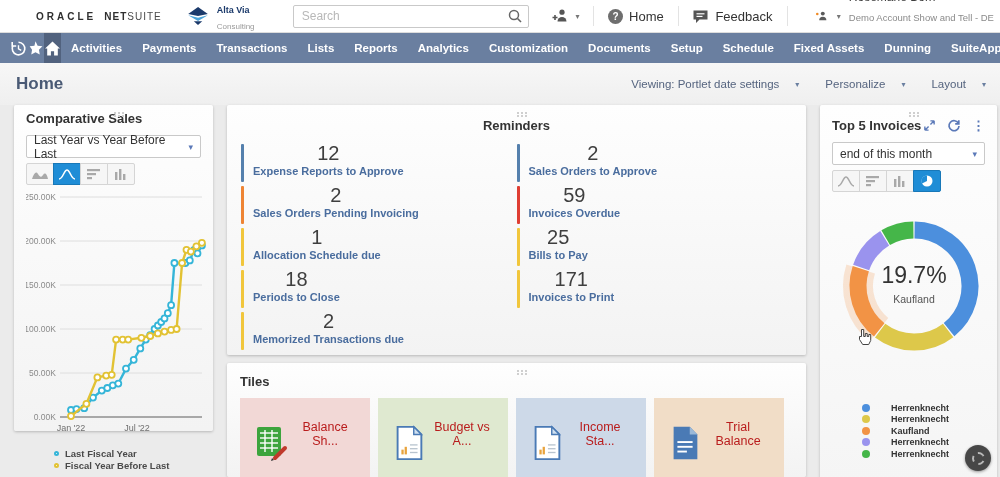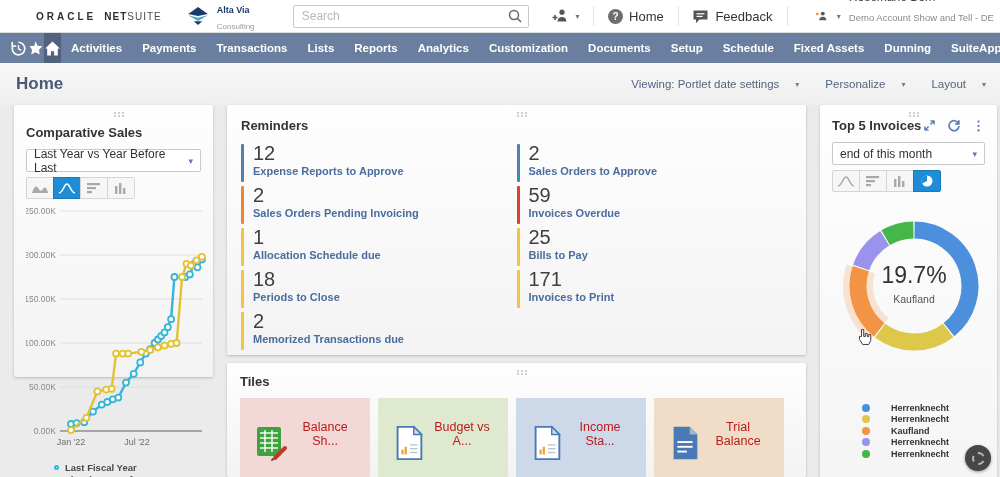--- a/index.html
+++ b/index.html
@@ -42,37 +42,37 @@
   .page-title { margin-left:16px; font-size:17px; font-weight:bold; color:#4a5a75; }
   .ph-right { margin-left:auto; margin-right:14px; display:flex; align-items:center; gap:26px; font-size:11.5px; color:#55647f; }
   .ph-link { display:flex; align-items:center; gap:16px; cursor:pointer; }
   .ph-caret { font-size:8px; color:#6a7fa0; }
 
   
   .card { position:absolute; background:linear-gradient(180deg,#fefefe,#f3f3f3); border-radius:2px; box-shadow:0 1px 3px rgba(0,0,0,.22); }
   .dots { position:absolute; top:7px; left:50%; width:2px; height:2px; background:#cfcfcf; box-shadow:4px 0 #cfcfcf,8px 0 #cfcfcf,0 3px #cfcfcf,4px 3px #cfcfcf,8px 3px #cfcfcf; }
   .card-title { font-size:13px; font-weight:bold; color:#333; }
 
-  .card-sales { left:14px; top:105px; width:199px; height:272px; padding:20px 12px; }
+  .card-sales { left:14px; top:105px; width:199px; height:326px; padding:6px 12px; }
   .select { margin-top:9px; height:23px; border:1px solid #c9c9c9; border-radius:2px; background:#fff; display:flex; align-items:center; font-size:12px; color:#333; padding:0 7px; cursor:pointer; }
   .select .sel-caret { margin-left:auto; font-size:9px; color:#5b79b8; }
   .btn-row { margin-top:5px; display:flex; }
   .cbtn { width:28px; height:22px; border:1px solid #d5d5d5; background:#f6f6f6; display:flex; align-items:center; justify-content:center; margin-left:-1px; cursor:pointer; }
   .cbtn:first-child { margin-left:0; border-radius:2px 0 0 2px; }
   .cbtn:last-child { border-radius:0 2px 2px 0; }
   .cbtn.active { background:#1f8dd6; border-color:#1878b8; }
   .sales-chart { margin-top:8px; }
   .ytick { font-size:8.5px; fill:#8a8a8a; text-anchor:end; font-family:"Liberation Sans",sans-serif; }
   .xtick { font-size:9px; fill:#6f6f6f; text-anchor:middle; font-family:"Liberation Sans",sans-serif; }
   .sales-legend { margin:2px 0 0 28px; }
   .leg-row { display:flex; align-items:center; gap:6px; height:12px; }
   .leg-ring { width:5px; height:5px; border-radius:50%; background:#fff; border:2.5px solid #999; }
   .leg-label { font-size:9.5px; font-weight:bold; color:#4a4a4a; }
 
-  .card-reminders { left:227px; top:105px; width:579px; height:250px; padding:13px 14px; }
+  .card-reminders { left:227px; top:105px; width:579px; height:250px; padding:13px 14px;text-align:center; }
   .rem-grid { margin-top:9px; display:grid; grid-template-columns:1fr 1fr; grid-template-rows:repeat(5,42px); grid-auto-flow:column; }
   .rem-item { display:flex; align-items:stretch; }
   .rem-bar { width:3px; border-radius:1px; margin:2px 9px 2px 0; }
   .rem-count { display:block; font-size:20px; color:#3f3f3f; line-height:22px; }
   .rem-label { display:block; font-size:11px; font-weight:bold; color:#4a6d9e; margin-top:1px; cursor:pointer; }
 
   .card-tiles { left:227px; top:363px; width:579px; height:114px; padding:11px 13px; }
   .tiles-row { margin-top:9px; display:flex; gap:8px; }
   .tile { width:130px; height:90px; display:flex; align-items:center; padding:0 12px 0 12px; cursor:pointer; }
   .tile-label { flex:1; text-align:center; font-size:12.5px; color:#b91c1c; margin-bottom:18px; }

